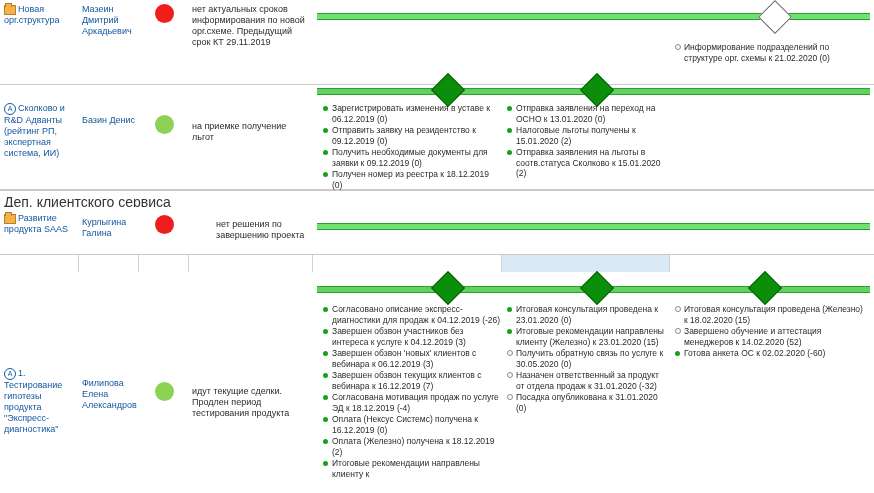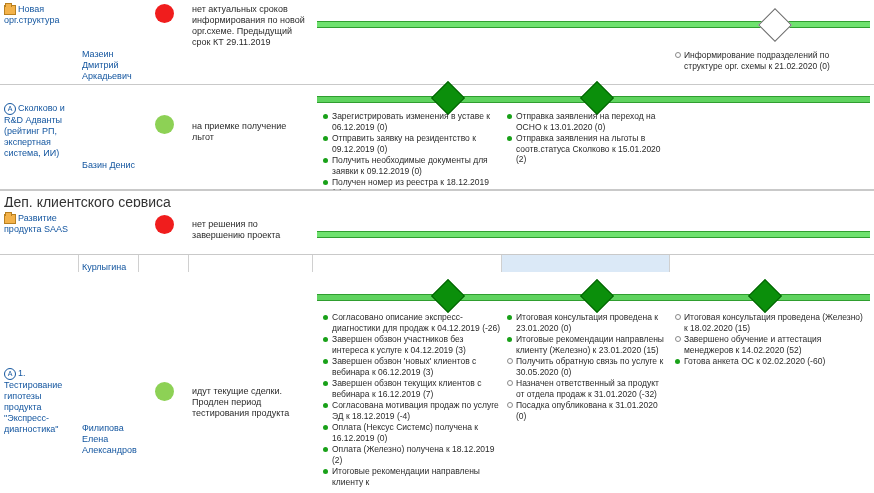--- a/index.html
+++ b/index.html
@@ -21,29 +21,29 @@
   .row.white{background:#ffffff;}
   .group-row{position:absolute;left:0;width:874px;background:#ffffff;border-bottom:1px solid #c9c9c9;border-top:1px solid #c9c9c9;}
   .group-label{font-size:14px;color:#333;padding:3px 0 0 4px;}
 
   
   .highlight{position:absolute;top:0;width:168px;background:#dbe9f7;}
 
   
   .c-name{position:absolute;left:2px;width:76px;top:0;padding:4px 2px 0 2px;box-sizing:border-box;}
   .c-name .lbl{color:#1557a0;font-size:9px;line-height:11px;display:block;}
-  .c-person{position:absolute;left:80px;width:58px;top:0;padding:4px 2px 0 2px;box-sizing:border-box;color:#1557a0;font-size:9px;line-height:11px;margin-top:45px;}
+  .c-person{position:absolute;left:80px;width:58px;top:0;padding:4px 2px 0 2px;box-sizing:border-box;color:#1557a0;font-size:9px;line-height:11px;}
   .c-status{position:absolute;left:140px;width:48px;top:0;padding:4px 0 0 0;box-sizing:border-box;text-align:center;}
   .dot{display:inline-block;width:19px;height:19px;border-radius:50%;}
   .dot.red{background:#f01d1d;}
   .dot.green{background:#8dd155;}
   .c-comment{position:absolute;left:190px;width:122px;top:0;padding:4px 4px 0 2px;box-sizing:border-box;font-size:9px;line-height:11px;color:#2b2b2b;}
 
   
-  .tl{position:absolute;left:313px;top:8px;width:561px;height:100%;}
+  .tl{position:absolute;left:313px;top:0;width:561px;height:100%;}
   .bar{position:absolute;height:5px;background:#6ee26e;border-top:1px solid #2f9e2f;border-bottom:1px solid #2f9e2f;}
   .bar.dark{background:#5fd35f;}
 
   .diamond{position:absolute;width:22px;height:22px;background:#0b8f0b;border:1px solid #046104;transform:rotate(45deg);}
   .diamond.hollow{background:#ffffff;border:1px solid #6d6d6d;}
 
   
   .tasks{position:absolute;font-size:8.5px;line-height:10.5px;color:#2b2b2b;}
   .task{position:relative;padding-left:9px;margin-bottom:1px;}
   .task::before{content:"";position:absolute;left:0;top:3px;width:5px;height:5px;border-radius:50%;}
@@ -101,36 +101,37 @@
 
       <div class="tasks" style="left:10px;top:18px;width:175px;">
         <div class="task done">Зарегистрировать изменения в уставе к 06.12.2019 (0)</div>
         <div class="task done">Отправить заявку на резидентство к 09.12.2019 (0)</div>
         <div class="task done">Получить необходимые документы для заявки к 09.12.2019 (0)</div>
         <div class="task done">Получен номер из реестра к 18.12.2019 (0)</div>
       </div>
 
       <div class="tasks" style="left:194px;top:18px;width:160px;">
         <div class="task done">Отправка заявления на переход на ОСНО к 13.01.2020 (0)</div>
+        <div class="task done">Налоговые льготы получены к 15.01.2020 (2)</div>
         <div class="task done">Отправка заявления на льготы в соотв.статуса Сколково к 15.01.2020 (2)</div>
       </div>
     </div>
   </div>
 
   <div class="group-row" style="top:190px;height:17px;">
     <div class="group-label">Деп. клиентского сервиса</div>
   </div>
 
   <div class="row white" style="top:207px;height:48px;">
     <div class="c-name" style="padding-top:6px;">
       <span class="ico-folder"></span><span class="lbl" style="display:inline;">Развитие продукта SAAS</span>
     </div>
     <div class="c-person" style="padding-top:10px;">Курлыгина Галина</div>
     <div class="c-status" style="padding-top:8px;"><span class="dot red"></span></div>
-    <div class="c-comment" style="padding-top:12px;">нет решения по завершению проекта</div>
+    <div class="c-comment" style="padding-top:12px;margin-left:24px;">нет решения по завершению проекта</div>
 
     <div class="tl">
       <div class="bar" style="left:4px;top:16px;width:553px;"></div>
     </div>
   </div>
 
   <div class="group-row" style="top:255px;height:17px;margin-top:43px;">
     <div class="group-label">Деп. по развитию и продажам</div>
   </div>
 

